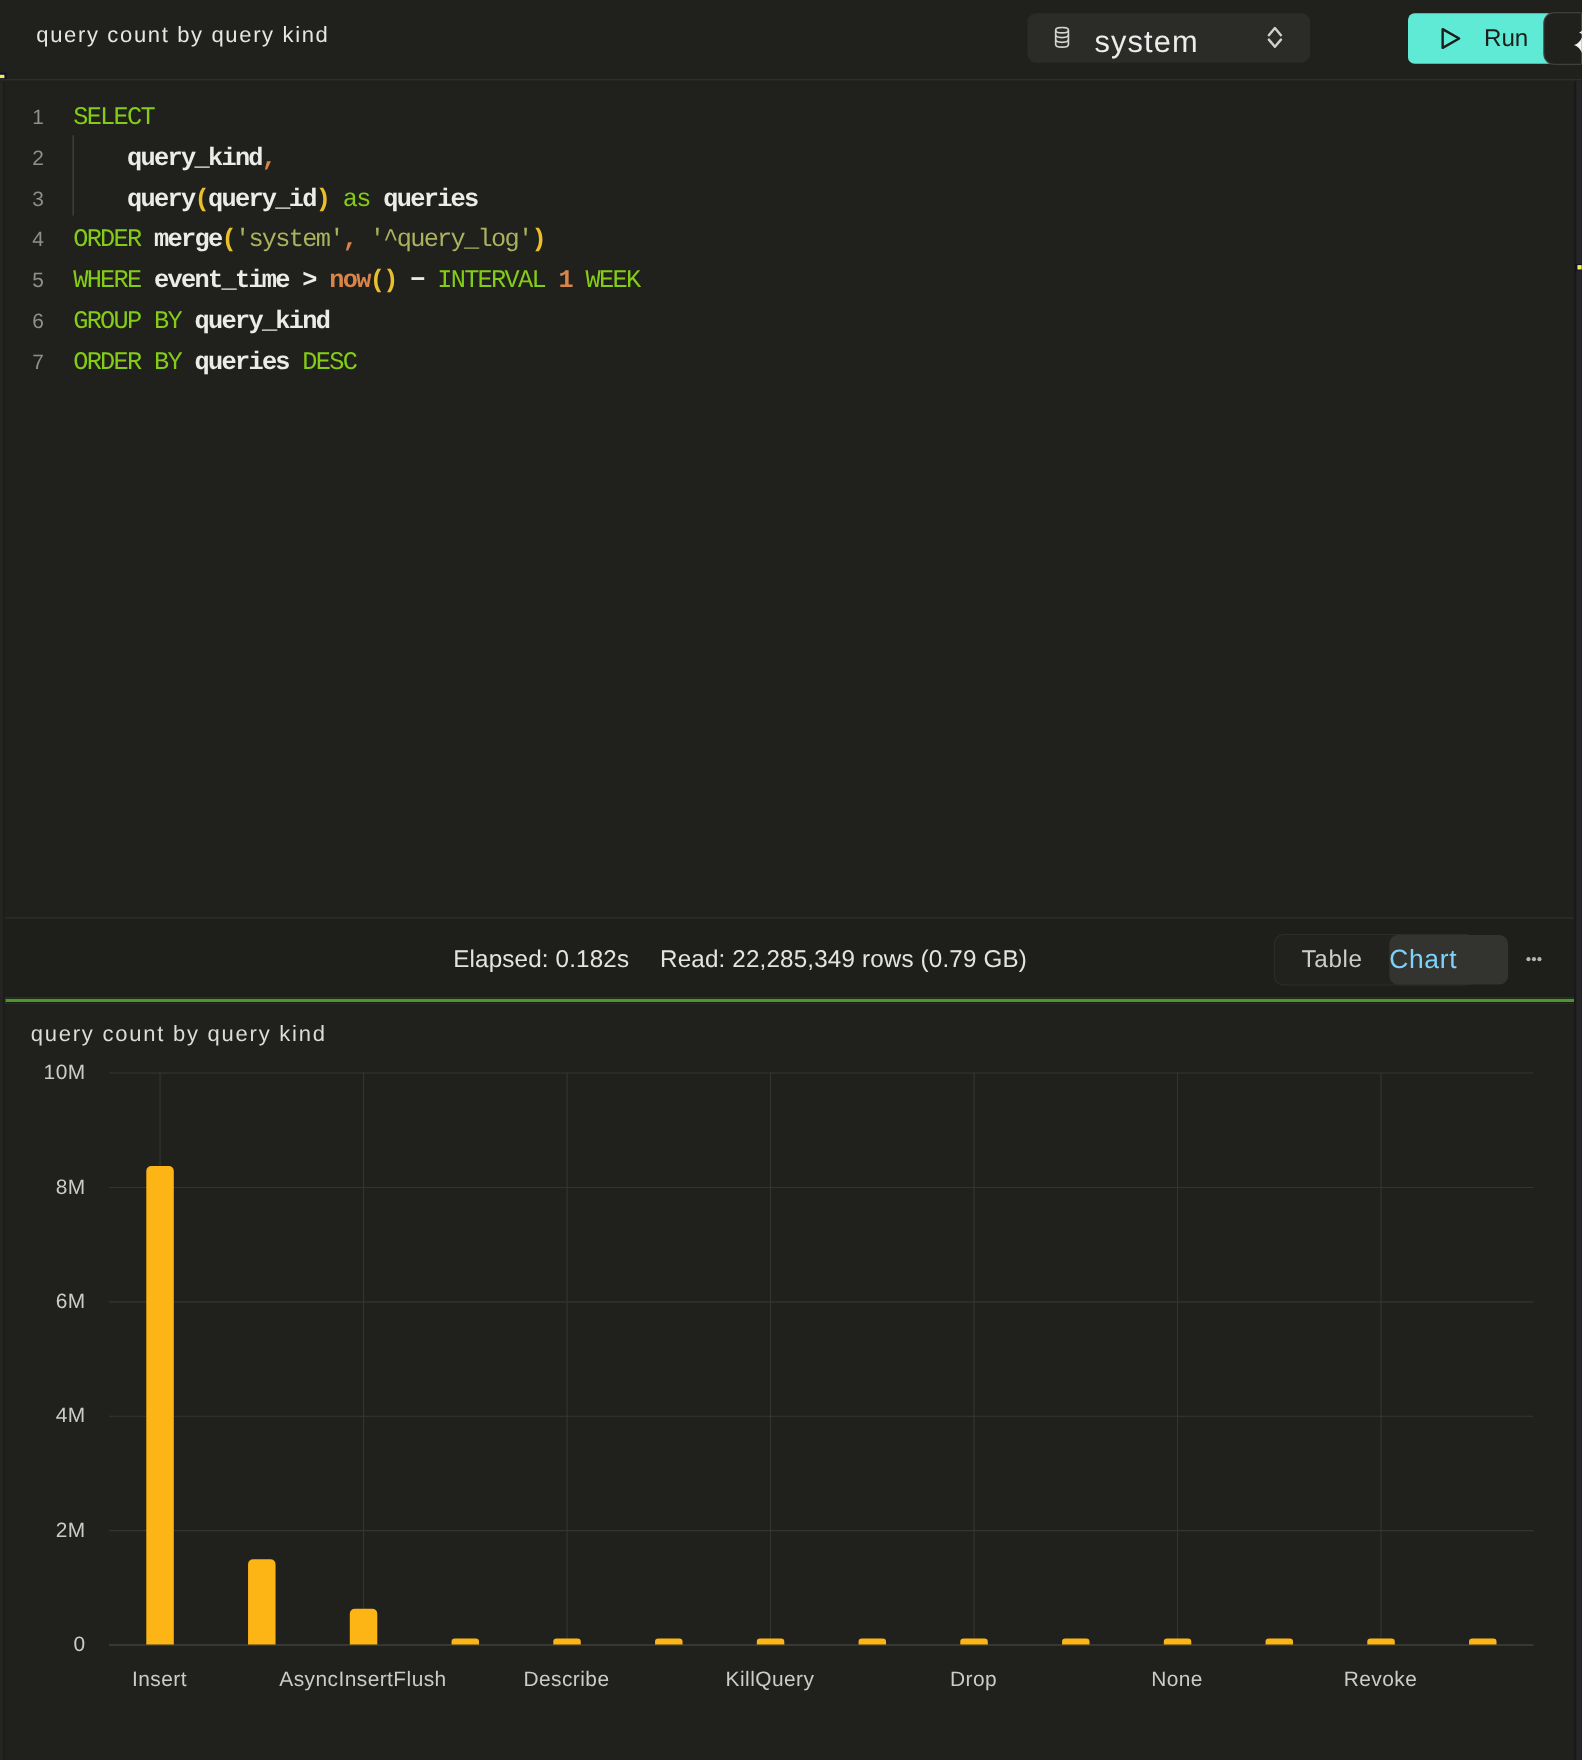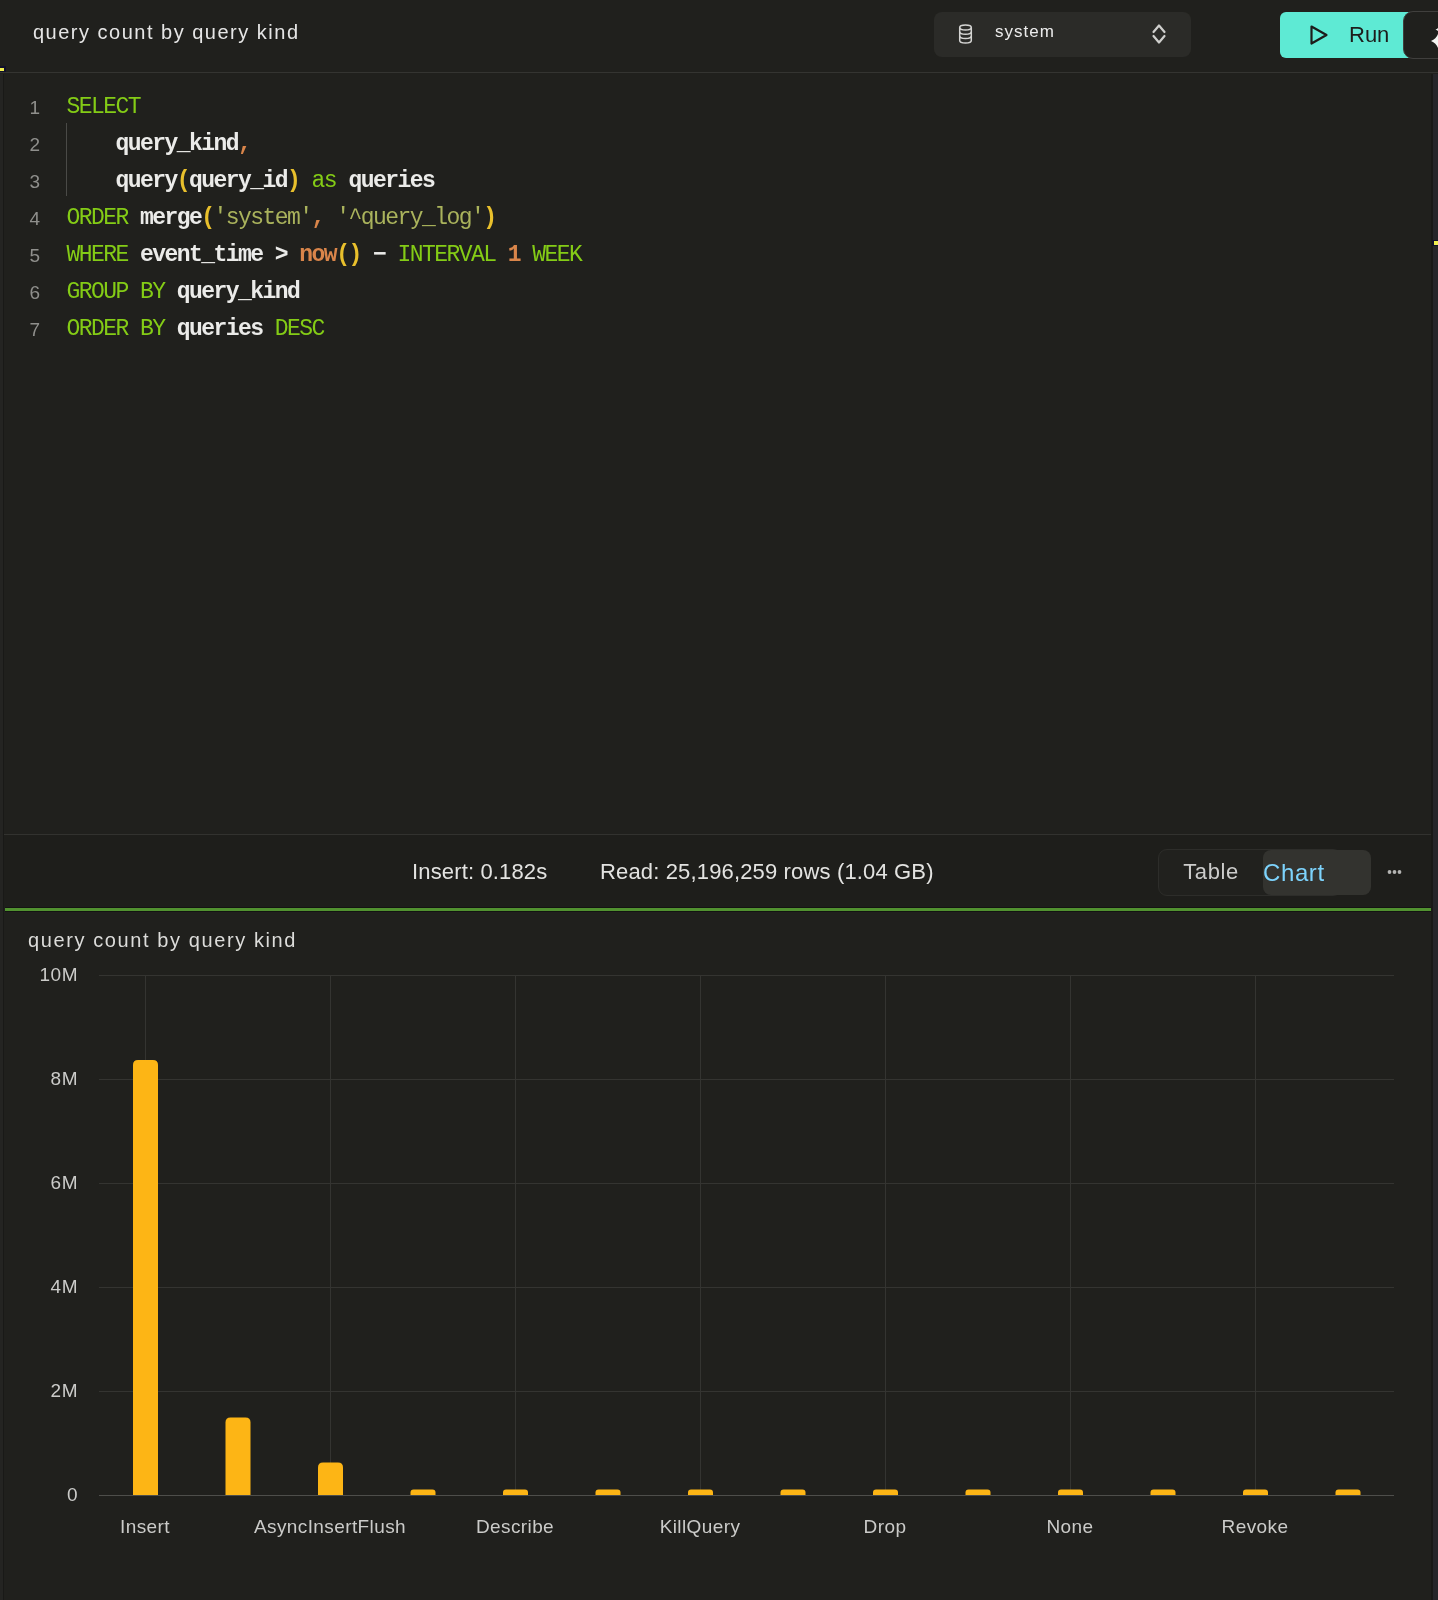--- a/index.html
+++ b/index.html
@@ -3,21 +3,21 @@
 <meta charset="utf-8">
 <style>
   * { margin:0; padding:0; box-sizing:border-box; }
   html,body { width:1438px; height:1600px; background:#20201d; overflow:hidden; }
   body { font-family:"Liberation Sans", sans-serif; position:relative; }
   .abs { position:absolute; }
   
   #header { position:absolute; left:0; top:0; width:1438px; height:73px; background:#20201d; border-bottom:1px solid #343431; }
   #title { position:absolute; left:33px; top:21px; font-size:20px; color:#e6e6e6; letter-spacing:1.5px; }
   #dbsel { position:absolute; left:934px; top:12px; width:257px; height:45px; background:#2b2b28; border-radius:8px; }
-  #dbsel .txt { position:absolute; left:61px; top:10px; font-size:17px; color:#ececec; letter-spacing:1px; }
+  #dbsel .txt { position:absolute; left:61px; top:10px; font-size:28px; color:#ececec; letter-spacing:1px; }
   #runbtn { position:absolute; left:1280px; top:12px; width:172px; height:46px; background:#5eead4; border-radius:6px; overflow:hidden; }
   #runseg { position:absolute; right:0; top:0; width:40px; height:46px; background:#e2e662; }
   #runbtn .txt { position:absolute; left:69px; top:10px; font-size:22px; color:#1d1d1b; font-weight:500; }
   #aibtn { position:absolute; left:1403px; top:11px; width:60px; height:48px; border:1.5px solid #403f3d; border-radius:10px; background:#20201d; }
   
   #sliver { position:absolute; left:0; top:74px; width:4px; height:1526px; background:#242422; border-right:1px solid #191917; z-index:30; }
   #rsliver { position:absolute; left:1431px; top:74px; width:2px; height:1526px; background:#191917; z-index:30; }
   #redge { position:absolute; left:1433px; top:74px; width:5px; height:1526px; background:#26262a; z-index:30; }
   #ydash2 { position:absolute; left:1432px; top:240px; width:6px; height:6px; background:#10102a; z-index:32; }
   #ydash2in { position:absolute; left:1434px; top:241px; width:4px; height:4px; background:#f0ee4e; z-index:33; }
@@ -95,22 +95,22 @@
     <div id="iguide"></div>
     <div class="cl" style="top:10px"><span class="ln">1</span><span class="code"><span class="kw">SELECT</span></span></div>
     <div class="cl" style="top:47px"><span class="ln">2</span><span class="code">    <span class="id">query_kind</span><span class="or">,</span></span></div>
     <div class="cl" style="top:84px"><span class="ln">3</span><span class="code">    <span class="id">query</span><span class="pa">(</span><span class="id">query_id</span><span class="pa">)</span> <span class="kw">as</span> <span class="id">queries</span></span></div>
     <div class="cl" style="top:121px"><span class="ln">4</span><span class="code"><span class="kw">ORDER</span> <span class="id">merge</span><span class="pa">(</span><span class="st">'system'</span><span class="or">,</span> <span class="st">'^query_log'</span><span class="pa">)</span></span></div>
     <div class="cl" style="top:158px"><span class="ln">5</span><span class="code"><span class="kw">WHERE</span> <span class="id">event_time</span> <span class="op">&gt;</span> <span class="or">now</span><span class="pa">()</span> <span class="op">−</span> <span class="kw">INTERVAL</span> <span class="or">1</span> <span class="kw">WEEK</span></span></div>
     <div class="cl" style="top:195px"><span class="ln">6</span><span class="code"><span class="kw">GROUP</span> <span class="kw">BY</span> <span class="id">query_kind</span></span></div>
     <div class="cl" style="top:232px"><span class="ln">7</span><span class="code"><span class="kw">ORDER</span> <span class="kw">BY</span> <span class="id">queries</span> <span class="kw">DESC</span></span></div>
   </div>
   <div id="toolbar">
-    <div class="stat" style="left:412px">Insert: 0.182s</div>
-    <div class="stat" style="left:600px">Read: 25,196,259 rows (1.04 GB)</div>
+    <div class="stat" style="left:412px">Elapsed: 0.182s</div>
+    <div class="stat" style="left:600px">Read: 22,285,349 rows (0.79 GB)</div>
     <div id="toggle">
       <div id="tchart"></div>
       <div class="t1">Table</div>
       <div class="t2">Chart</div>
     </div>
     <svg class="abs" style="left:1387px;top:34px" width="16" height="6" viewBox="0 0 16 6" fill="#b4b4b2">
       <circle cx="2.5" cy="3" r="1.9"></circle>
       <circle cx="7.5" cy="3" r="1.9"></circle>
       <circle cx="12.5" cy="3" r="1.9"></circle>
     </svg>

